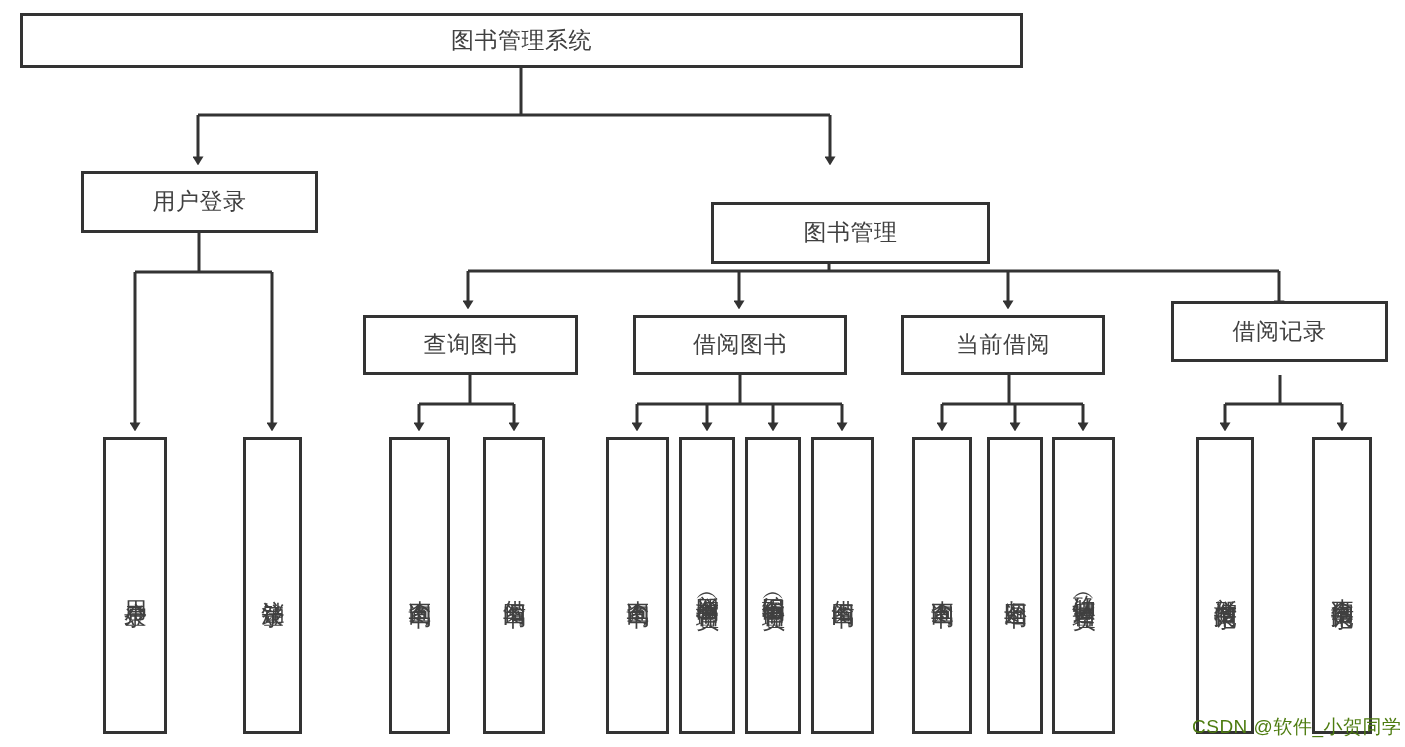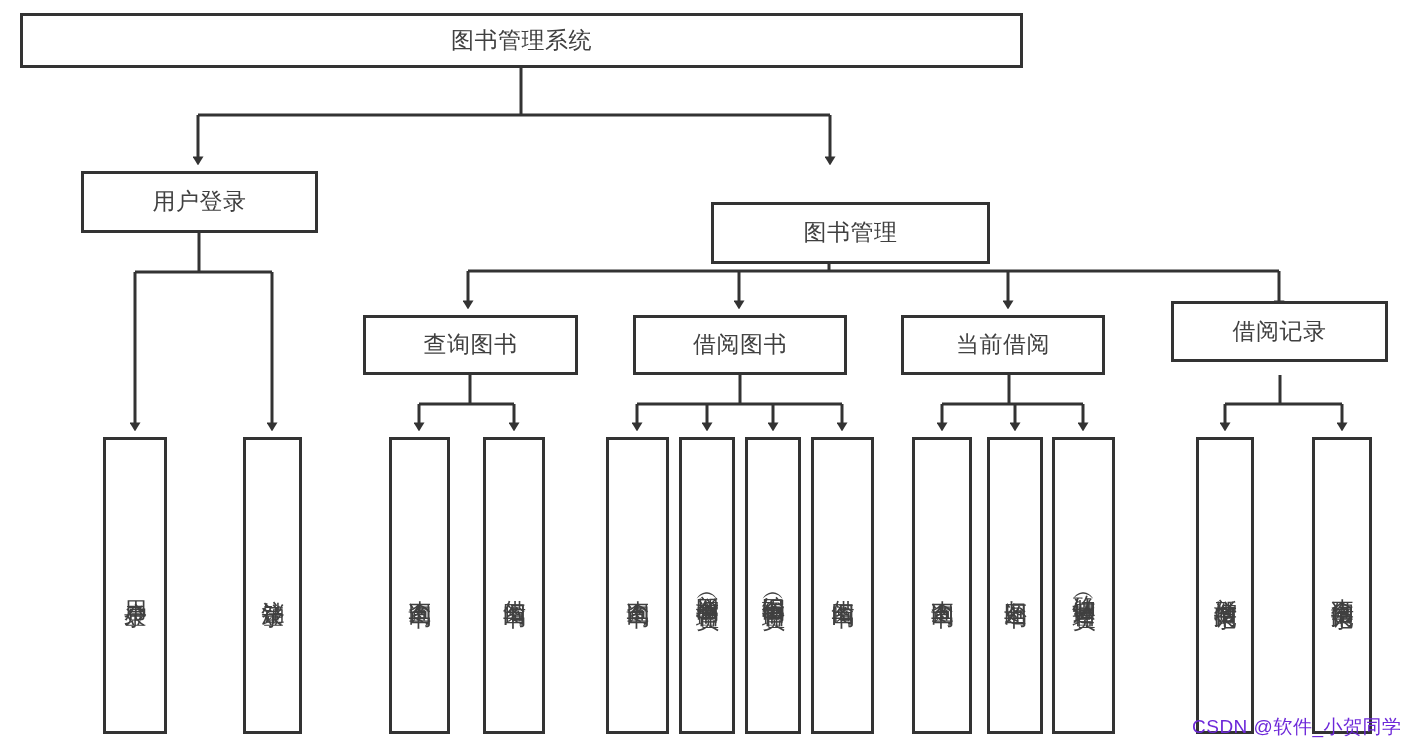--- a/index.html
+++ b/index.html
@@ -54,21 +54,21 @@
     writing-mode: vertical-rl;
     text-orientation: upright;
     font-size: 23px;
     line-height: 1.12;
     letter-spacing: 2px;
     white-space: nowrap;
   }
   .watermark {
     position: absolute;
     font-size: 19px;
-    color: #6d28d9;
+    color: #4d7c0f;
     white-space: nowrap;
     letter-spacing: 0.5px;
   }
 </style>
 </head>
 <body>
 
 <div id="diagram-root">
 
   <svg class="edges" viewBox="0 0 1405 747">

